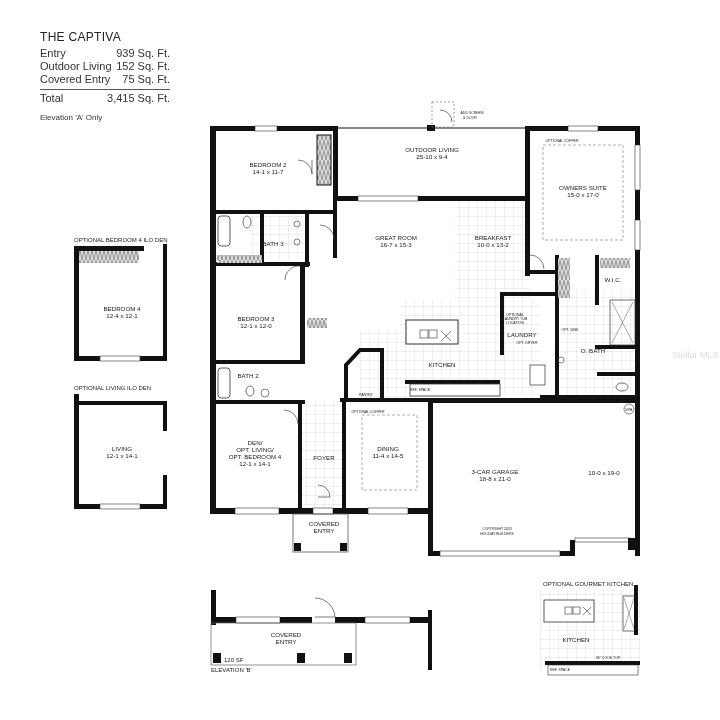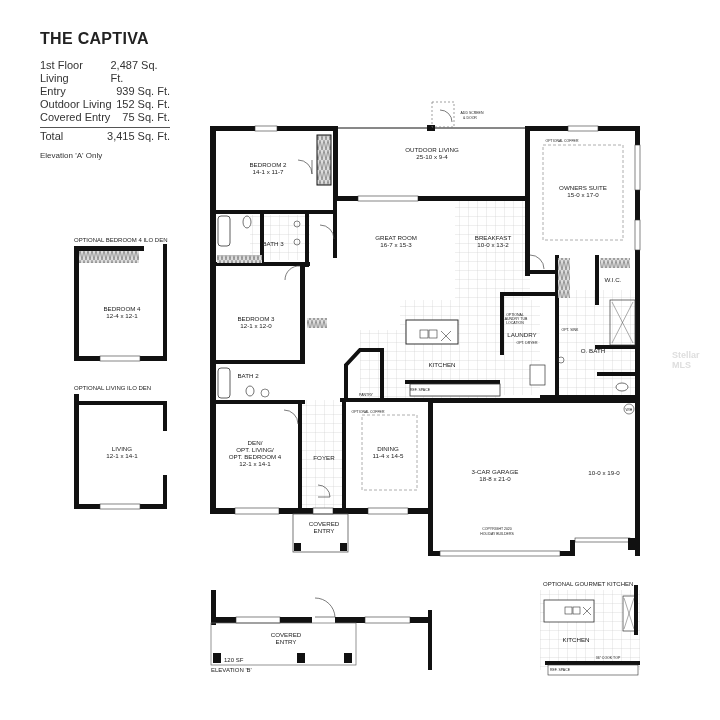--- a/index.html
+++ b/index.html
@@ -1,41 +1,37 @@
 <!DOCTYPE html>
 <html><head>
 <meta charset="utf-8">
 <style>
   html, body { margin: 0; padding: 0; background: #ffffff; }
   body { width: 720px; height: 720px; position: relative; overflow: hidden; font-family: "Liberation Sans", sans-serif; color: #222; }
   .summary { position: absolute; left: 40px; top: 30px; width: 130px; }
-  .summary .title { font-weight: bold; font-size: 16px; letter-spacing: 0.3px; margin-bottom: 11px; }
+  .summary .title { font-weight: normal; font-size: 12px; letter-spacing: 0.3px; margin-bottom: 3px; }
   .summary .row { display: flex; justify-content: space-between; font-size: 11px; line-height: 13px; color: #333; }
   .summary .rule { border-top: 1px solid #555; margin: 3px 0 2px; }
   .summary .elev { font-size: 8px; text-align: left; margin-top: 8px; color: #333; }
   svg { position: absolute; left: 0; top: 0; }
   .lbl { font-family: "Liberation Sans", sans-serif; font-size: 6.2px; fill: #222; text-anchor: middle; }
   .lbl-s { font-family: "Liberation Sans", sans-serif; font-size: 3.5px; fill: #222; text-anchor: middle; }
   .lbl-l { font-family: "Liberation Sans", sans-serif; font-size: 6px; fill: #222; text-anchor: start; }
   .wall { fill: #111; }
   .thin { stroke: #111; stroke-width: 1; fill: none; }
   .dash { stroke: #999; stroke-width: 0.8; stroke-dasharray: 3 2; fill: none; }
   .win { fill: #fff; stroke: #333; stroke-width: 0.6; }
   .door { stroke: #444; stroke-width: 0.7; fill: none; }
-  .watermark { position: absolute; left: 672px; top: 350px; font-size: 9px; color: #dedede; font-weight: bold; }
+  .watermark { position: absolute; left: 672px; top: 350px; font-size: 9px; color: #dedede; }
 </style>
 </head>
 <body>
 
 <div class="summary">
   <div class="title">THE CAPTIVA</div>
-  <div class="row">
-      <span>1st Floor Living</span>
-      <span>2,487 Sq. Ft.</span>
-    </div>
   <div class="row">
       <span>Entry</span>
       <span>939 Sq. Ft.</span>
     </div>
   <div class="row">
       <span>Outdoor Living</span>
       <span>152 Sq. Ft.</span>
     </div>
   <div class="row">
       <span>Covered Entry</span>

